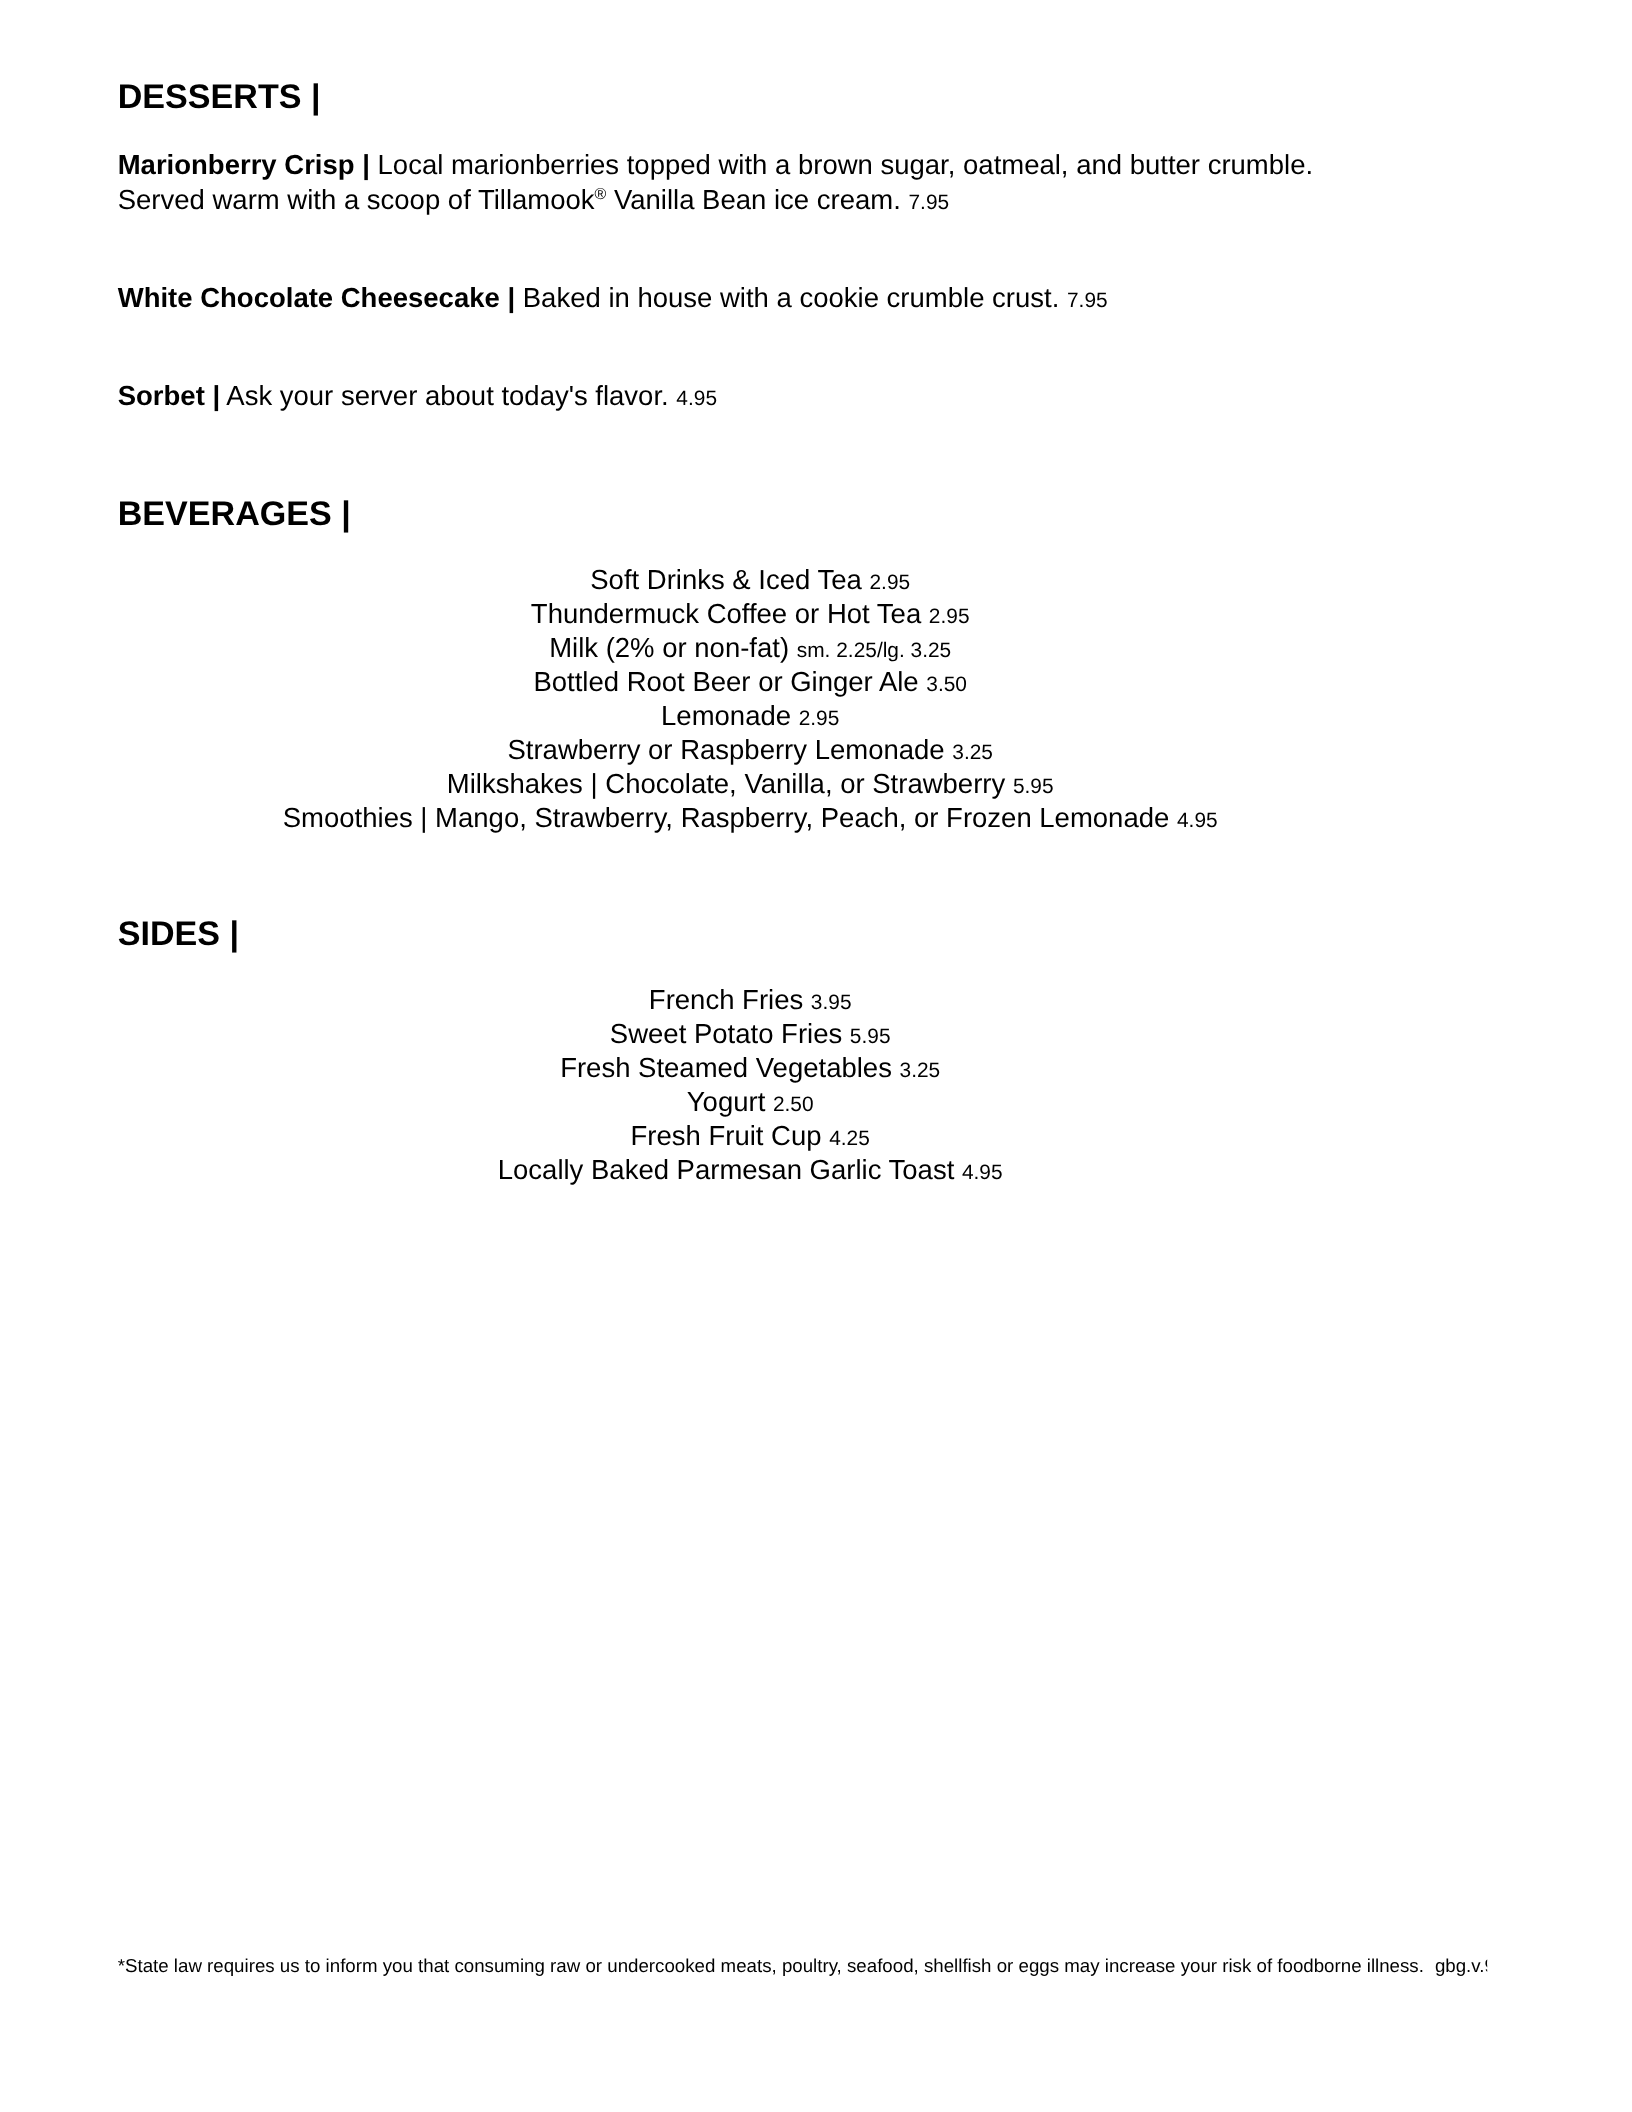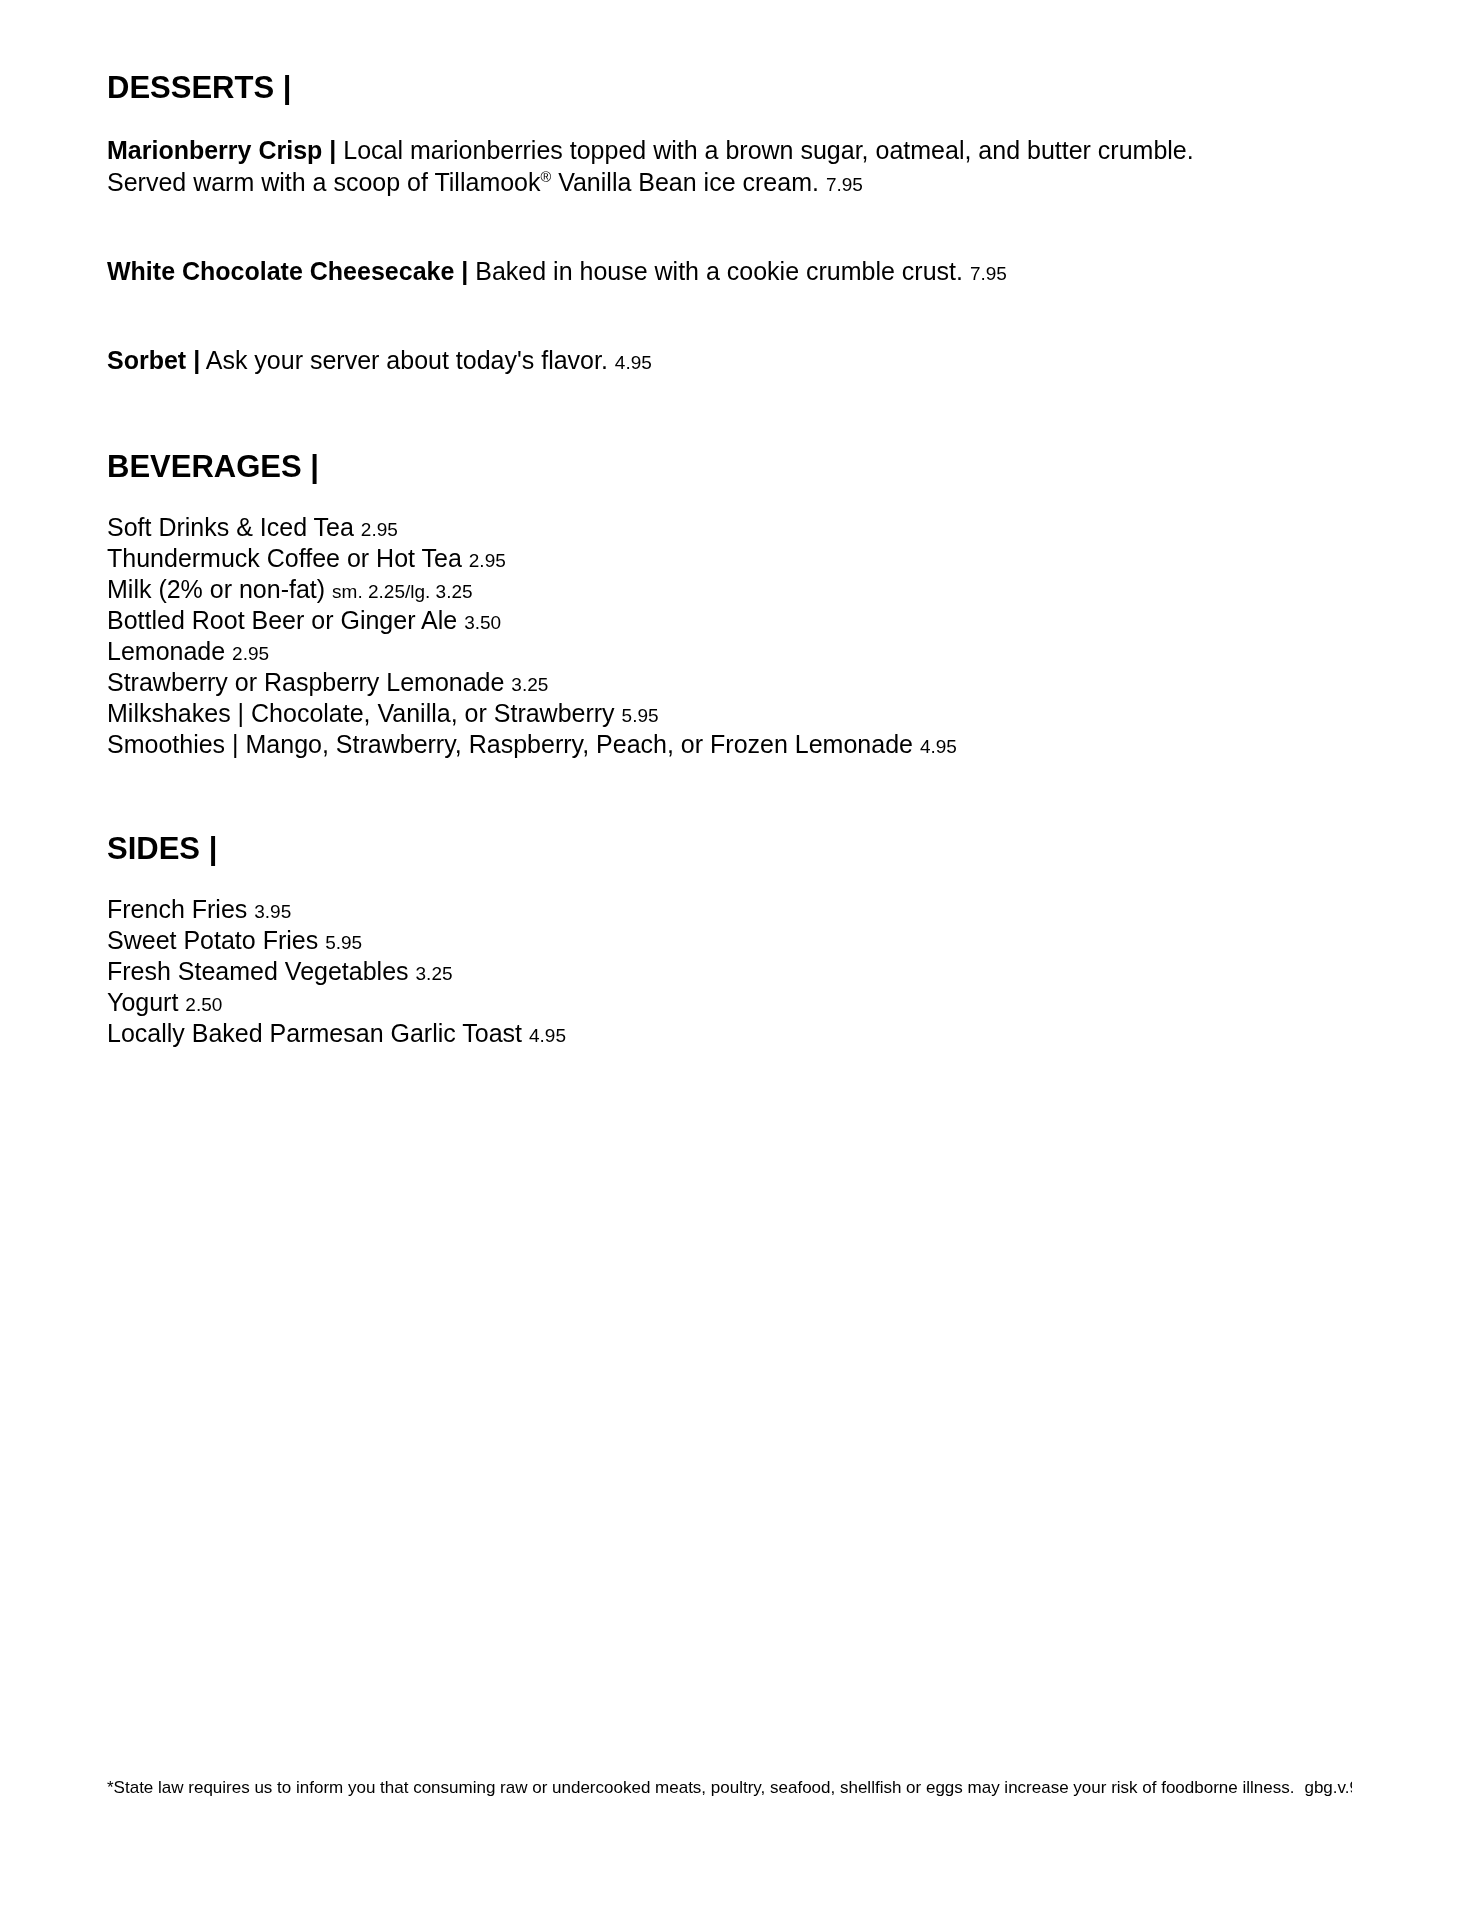--- a/index.html
+++ b/index.html
@@ -31,20 +31,21 @@
   .dessert-item {
     font-size: 25px;
     line-height: 32px;
     margin-bottom: 54px;
   }
   .item-name { font-weight: 700; }
   .price { font-size: 19px; }
   .menu-list {
     list-style: none;
     margin-top: 28px;
+    text-align: center;
   }
   .menu-list li {
     font-size: 25px;
     line-height: 29px;
   }
   sup {
     font-size: 58%;
     line-height: 0;
     vertical-align: super;
   }
@@ -144,20 +145,24 @@
         </li>
         <li>
           <span>Fresh Steamed Vegetables</span>
           <span class="price">3.25</span>
         </li>
         <li>
           <span>Yogurt</span>
           <span class="price">2.50</span>
         </li>
         <li>
+          <span>Fresh Fruit Cup</span>
+          <span class="price">4.25</span>
+        </li>
+        <li>
           <span>Locally Baked Parmesan Garlic Toast</span>
           <span class="price">4.95</span>
         </li>
       </ul>
     </section>
 
   </div>
 
   <div class="footer">
     <span>*State law requires us to inform you that consuming raw or undercooked meats, poultry, seafood, shellfish or eggs may increase your risk of foodborne illness.</span><span class="version">gbg.v.9.21</span>

